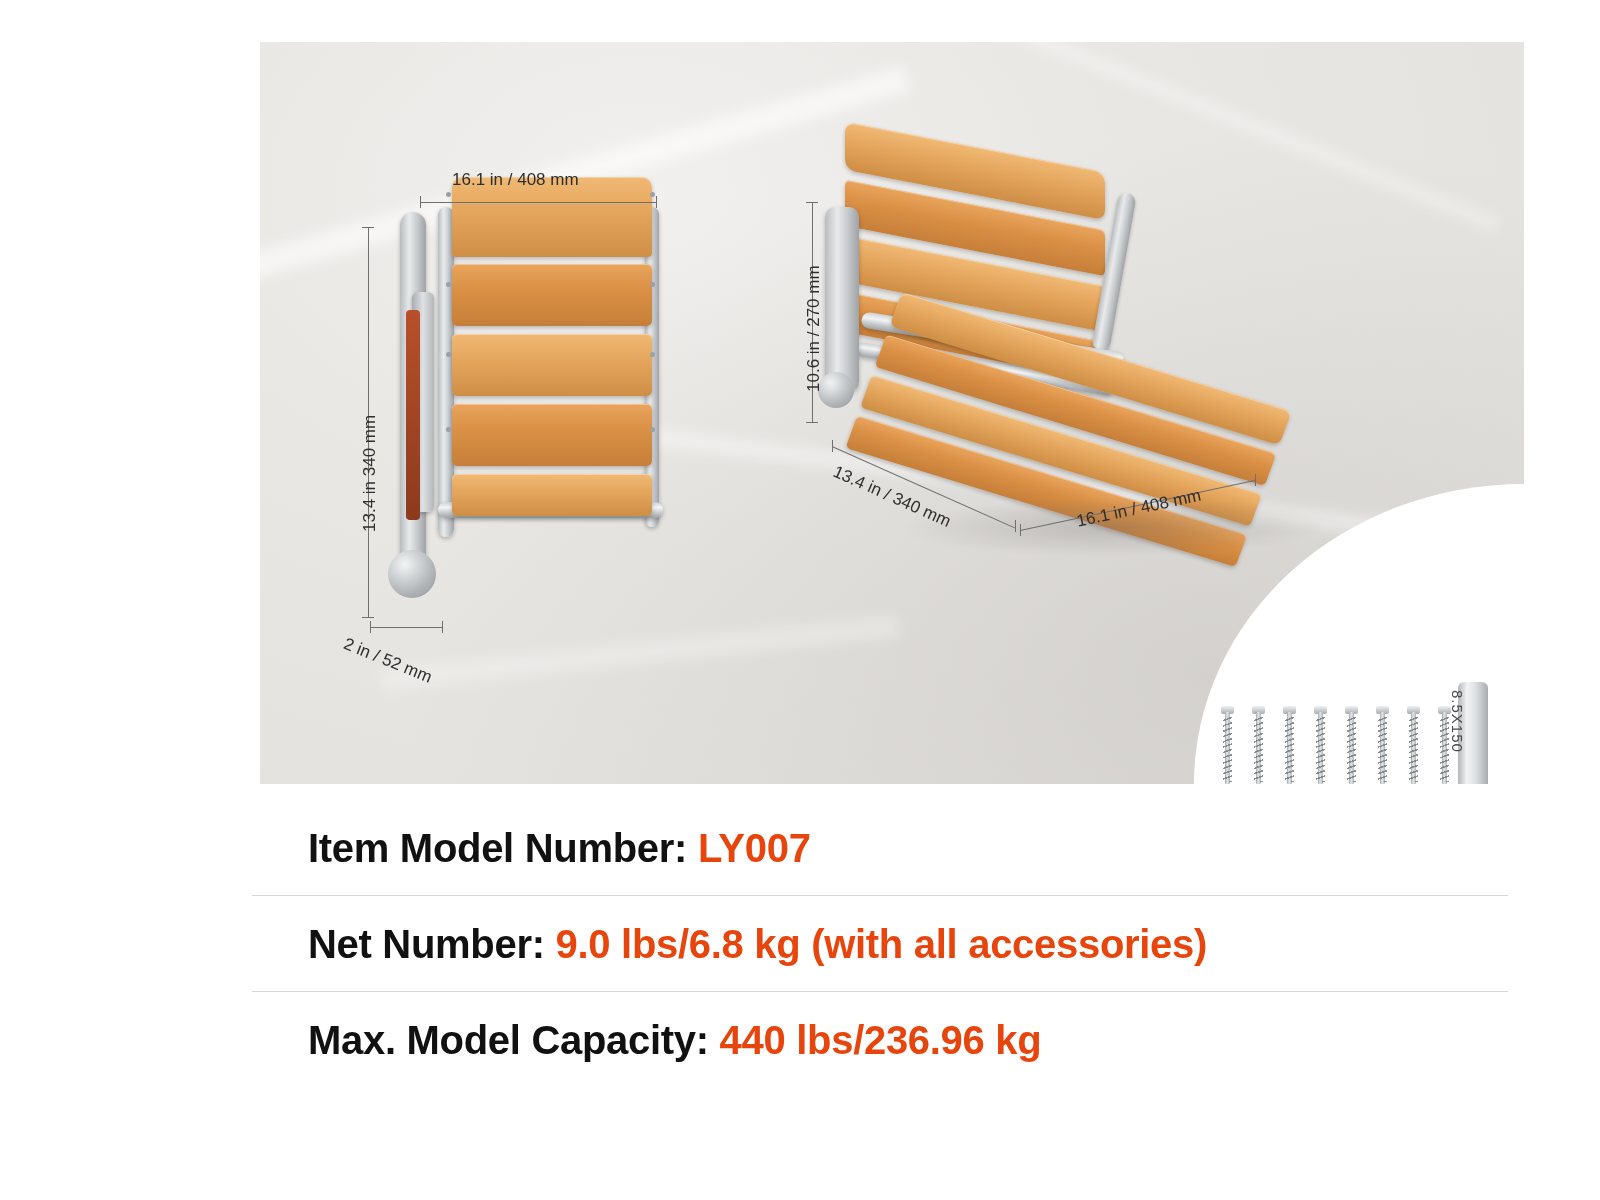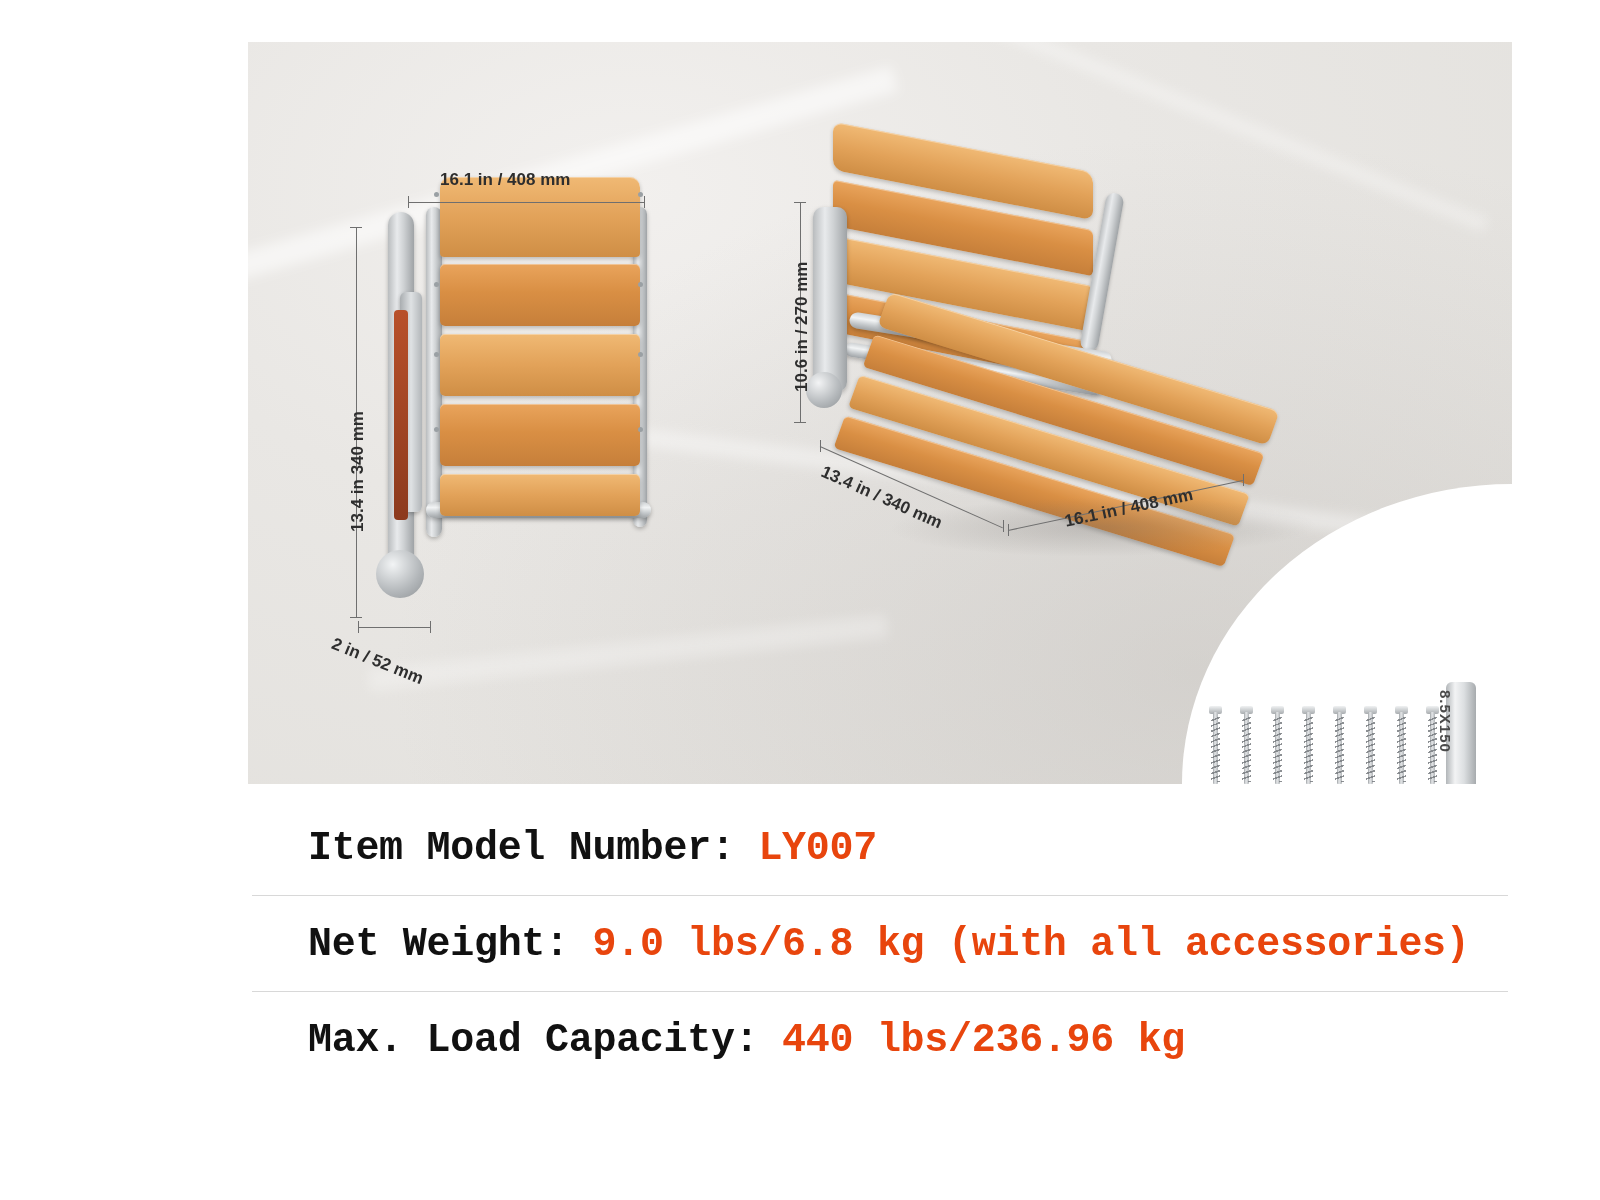--- a/index.html
+++ b/index.html
@@ -15,28 +15,27 @@
   #page {
     position: relative;
     width: 1600px;
     height: 1200px;
     background: #ffffff;
   }
 
   
   .photo {
     position: absolute;
-    left: 248px;
+    left: 260px;
     top: 42px;
     width: 1264px;
     height: 742px;
     background:
       radial-gradient(ellipse at 30% 20%, #f2f0ee 0%, #e9e7e4 40%, #e2e0dc 100%);
     overflow: hidden;
-    font-weight: bold;
   }
   
   .photo-round {
     position: absolute;
     right: 0;
     bottom: 0;
     width: 330px;
     height: 300px;
     background: #ffffff;
     border-top-left-radius: 330px 300px;
@@ -135,21 +134,20 @@
     transform-origin: left top;
     font-family: "Liberation Sans", sans-serif;
   }
 
   
   .specs {
     position: absolute;
     left: 248px;
     top: 800px;
     width: 1264px;
-    font-family: Liberation Mono, monospace;
   }
   .spec-row {
     padding: 26px 0 24px 60px;
     font-size: 40px;
     font-weight: bold;
     color: #111111;
     letter-spacing: -0.3px;
     white-space: nowrap;
   }
   .spec-row .val { color: #e8450d; }
@@ -324,26 +322,26 @@
   <div class="specs">
 
     <div class="spec-row">
       <span>Item Model Number:</span>
       <span class="val">LY007</span>
     </div>
 
     <div class="divider"></div>
 
     <div class="spec-row">
-      <span>Net Weight:</span>
+      <span>Net Number:</span>
       <span class="val">9.0 lbs/6.8 kg (with all accessories)</span>
     </div>
 
     <div class="divider"></div>
 
     <div class="spec-row">
-      <span>Max. Load Capacity:</span>
+      <span>Max. Model Capacity:</span>
       <span class="val">440 lbs/236.96 kg</span>
     </div>
 
   </div>
 
 </div>
 
 </body></html>

